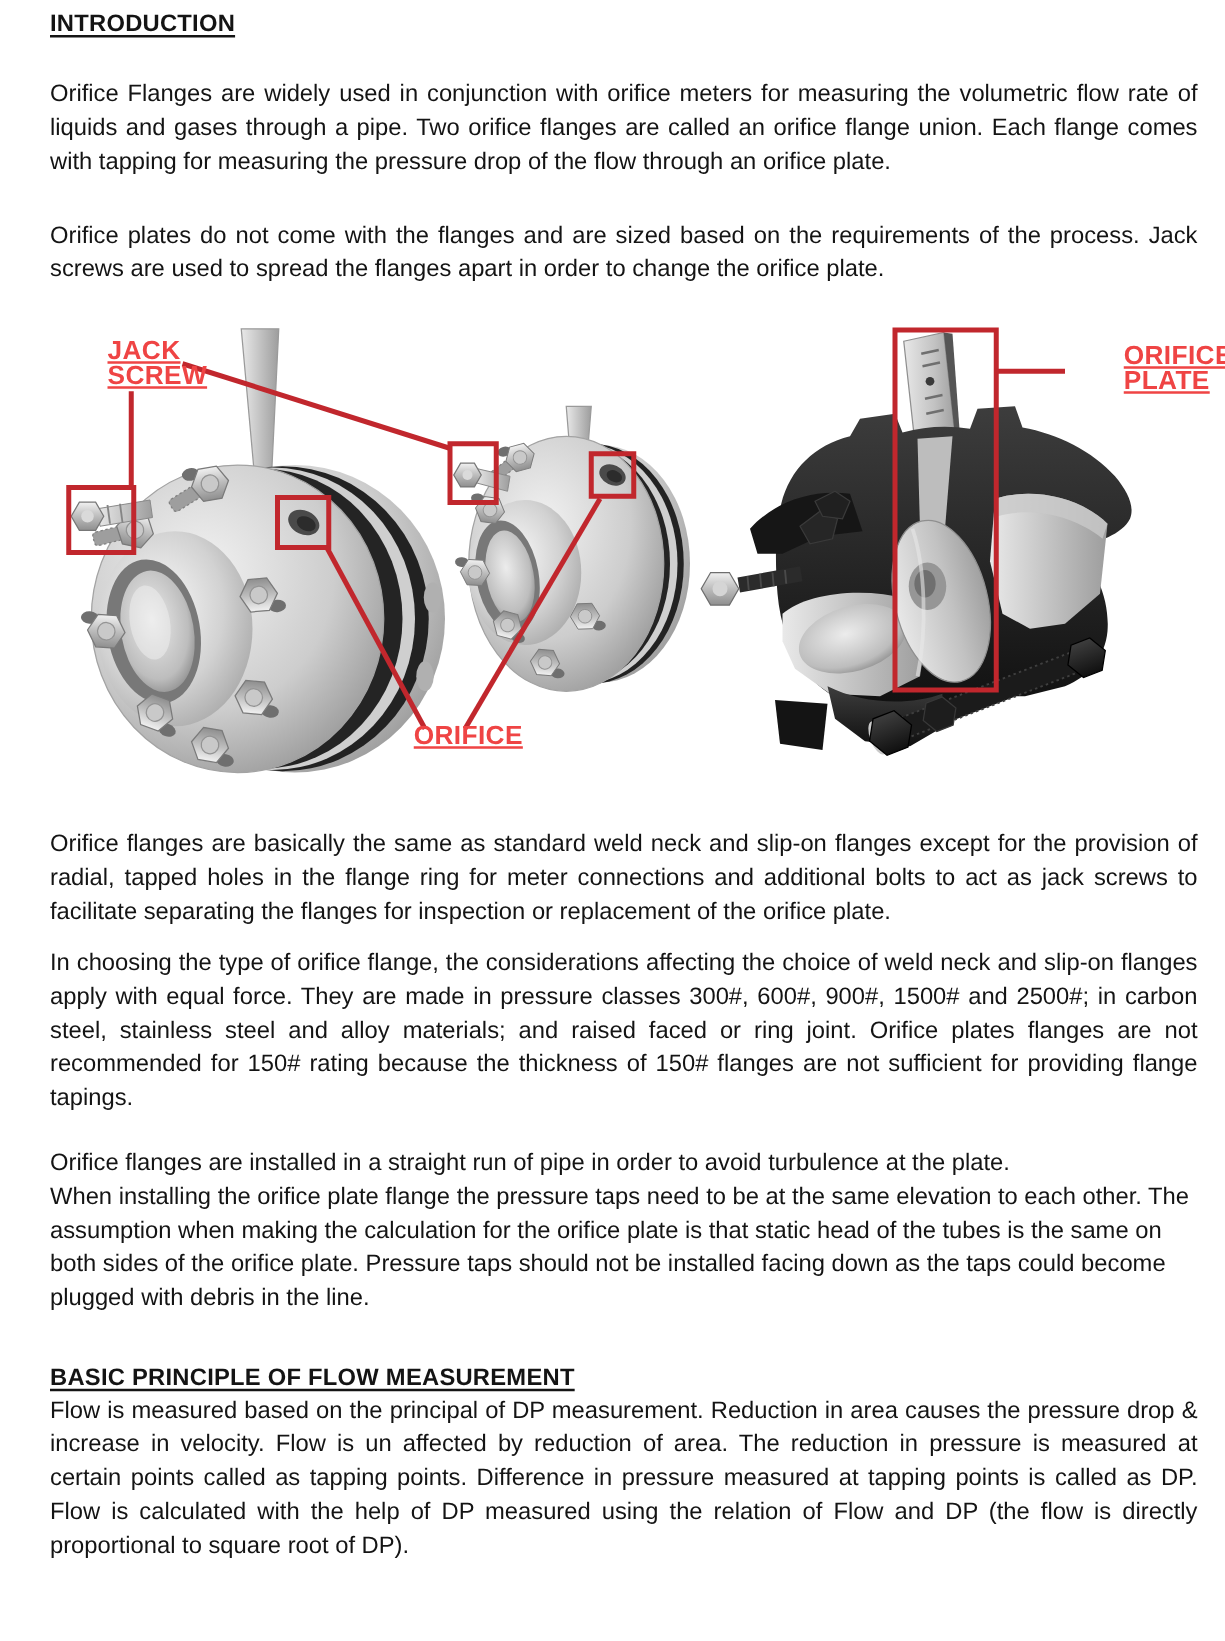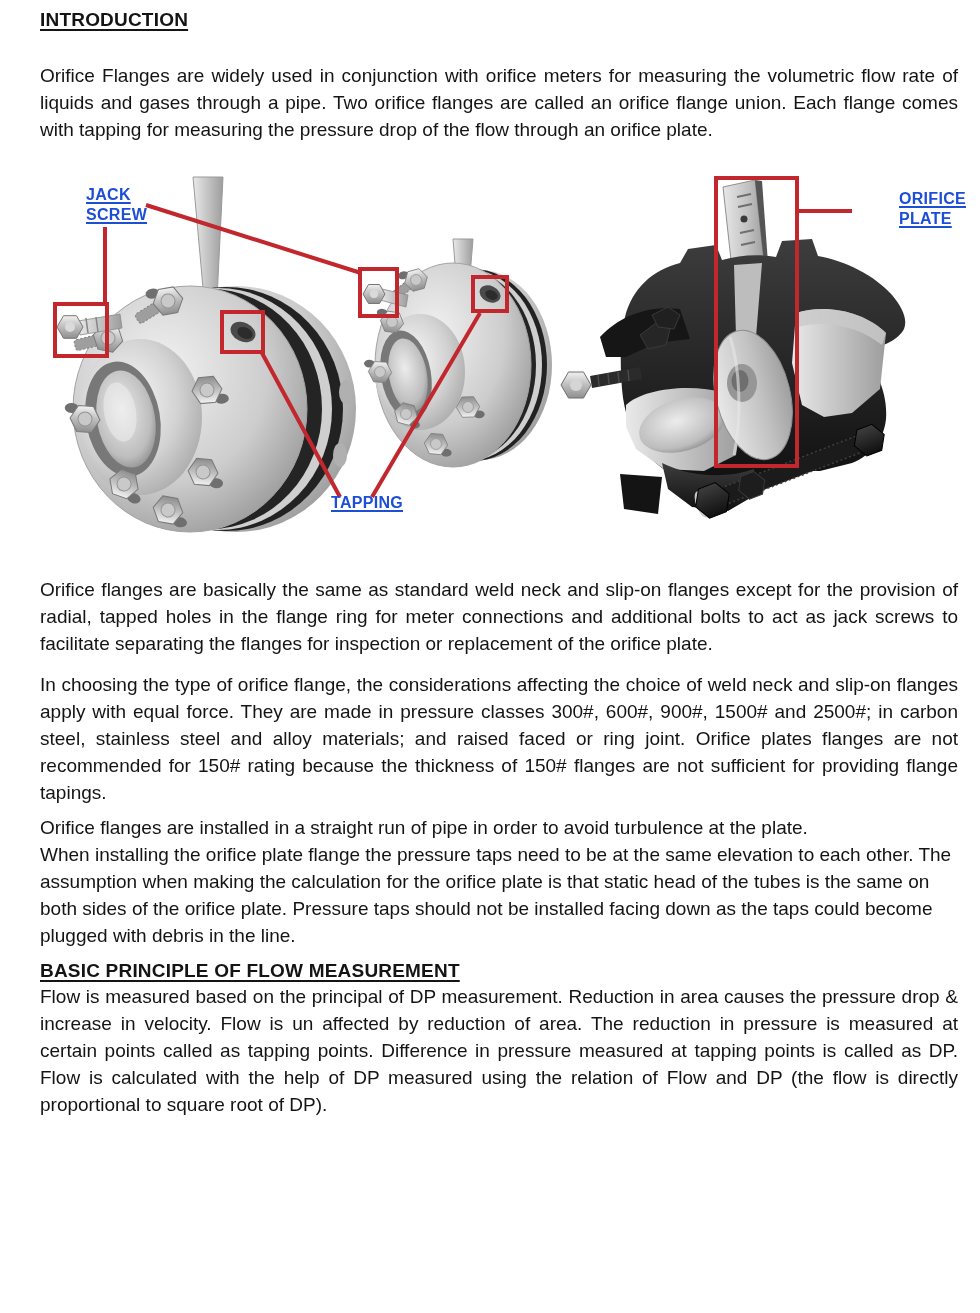--- a/index.html
+++ b/index.html
@@ -1,42 +1,43 @@
 <!DOCTYPE html>
 <html><head>
 <meta charset="utf-8">
 <style>
   html,body{margin:0;padding:0;background:#ffffff;}
   body{width:980px;height:1313px;font-family:"Liberation Sans",sans-serif;color:#141414;overflow:hidden;}
   .page{padding:0 22px 0 40px;}
   h1,h2{font-size:19px;font-weight:bold;line-height:24px;margin:0;letter-spacing:.2px;
         text-decoration:underline;text-decoration-thickness:2px;text-underline-offset:3px;}
   h1{margin-top:8px;}
-  h2{margin-top:10px;}
+  h2{margin-top:39px;}
   p{font-size:19px;line-height:27px;margin:0;text-align:justify;letter-spacing:0;}
   p.left{text-align:left;}
   .p1{margin-top:30px;} .p2{margin-top:32px;}
-  .p3{margin-top:40px;} .p4{margin-top:14px;} .p5{margin-top:8px;} .p6{}
+  .p3{margin-top:40px;} .p4{margin-top:14px;} .p5{margin-top:25px;} .p6{}
   .p7{}
   .figure{position:relative;width:900px;height:369px;margin-top:24px;}
   .figure svg{position:absolute;left:0;top:0;}
-  .red-label{position:absolute;color:#1d4ed8;font-weight:bold;font-size:16px;line-height:20px;
+  .red-label{position:absolute;color:#ef4444;font-weight:bold;font-size:21px;line-height:20px;
              letter-spacing:.3px;text-decoration:underline;text-decoration-thickness:2px;text-underline-offset:2px;}
   .lbl-jack{left:46px;top:18px;width:68px;}
   .lbl-orifice{left:859px;top:22px;width:76px;}
   .lbl-tapping{left:291px;top:326px;}
 </style>
 </head>
 <body>
 
 <div class="page">
 
   <h1>INTRODUCTION</h1>
 
   <p class="p1">Orifice Flanges are widely used in conjunction with orifice meters for measuring the volumetric flow rate of liquids and gases through a pipe. Two orifice flanges are called an orifice flange union. Each flange comes with tapping for measuring the pressure drop of the flow through an orifice plate.</p>
+  <p class="p2">Orifice plates do not come with the flanges and are sized based on the requirements of the process. Jack screws are used to spread the flanges apart in order to change the orifice plate.</p>
 
   <div class="figure">
     <svg width="900" height="369" viewBox="0 0 900 369">
       <defs>
         <linearGradient id="steelV" x1="0" y1="0" x2="0" y2="1">
           <stop offset="0" stop-color="#f1f1f1"></stop>
             <stop offset=".5" stop-color="#bdbdbd"></stop>
             <stop offset="1" stop-color="#8f8f8f"></stop>
         </linearGradient>
         <linearGradient id="steelH" x1="0" y1="0" x2="1" y2="0">
@@ -212,21 +213,21 @@
         <rect x="433" y="110" width="34" height="34"></rect>
         <line x1="222" y1="186" x2="300" y2="330"></line>
         <line x1="332" y1="330" x2="440" y2="146"></line>
         <rect x="676" y="11" width="81" height="288"></rect>
         <line x1="757" y1="44" x2="812" y2="44"></line>
       </g>
     </svg>
 
     <div class="red-label lbl-jack">JACK SCREW</div>
     <div class="red-label lbl-orifice">ORIFICE PLATE</div>
-    <div class="red-label lbl-tapping">TAPPING</div>
+    <div class="red-label lbl-tapping">ORIFICE</div>
   </div>
 
   <p class="p3">Orifice flanges are basically the same as standard weld neck and slip-on flanges except for the provision of radial, tapped holes in the flange ring for meter connections and additional bolts to act as jack screws to facilitate separating the flanges for inspection or replacement of the orifice plate.</p>
   <p class="p4">In choosing the type of orifice flange, the considerations affecting the choice of weld neck and slip-on flanges apply with equal force. They are made in pressure classes 300#, 600#, 900#, 1500# and 2500#; in carbon steel, stainless steel and alloy materials; and raised faced or ring joint.  Orifice plates flanges are not recommended for 150# rating because the thickness of 150# flanges are not sufficient for providing flange tapings.</p>
   <p class="p5 left">Orifice flanges are installed in a straight run of pipe in order to avoid turbulence at the plate.</p>
   <p class="p6 left">When installing the orifice plate flange the pressure taps need to be at the same elevation to each other. The assumption when making the calculation for the orifice plate is that static head of the tubes is the same on both sides of the orifice plate. Pressure taps should not be installed facing down as the taps could become plugged with debris in the line.</p>
 
   <h2>BASIC PRINCIPLE OF FLOW MEASUREMENT</h2>
   <p class="p7">Flow is measured based on the principal of DP measurement.  Reduction in area causes the pressure drop &amp; increase in velocity. Flow is un affected by reduction of area.  The reduction in pressure is measured at certain points called as tapping points.  Difference in pressure measured at tapping points is called as DP.  Flow is calculated with the help of DP measured using the relation of Flow and DP (the flow is directly proportional to square root of DP).</p>
 

